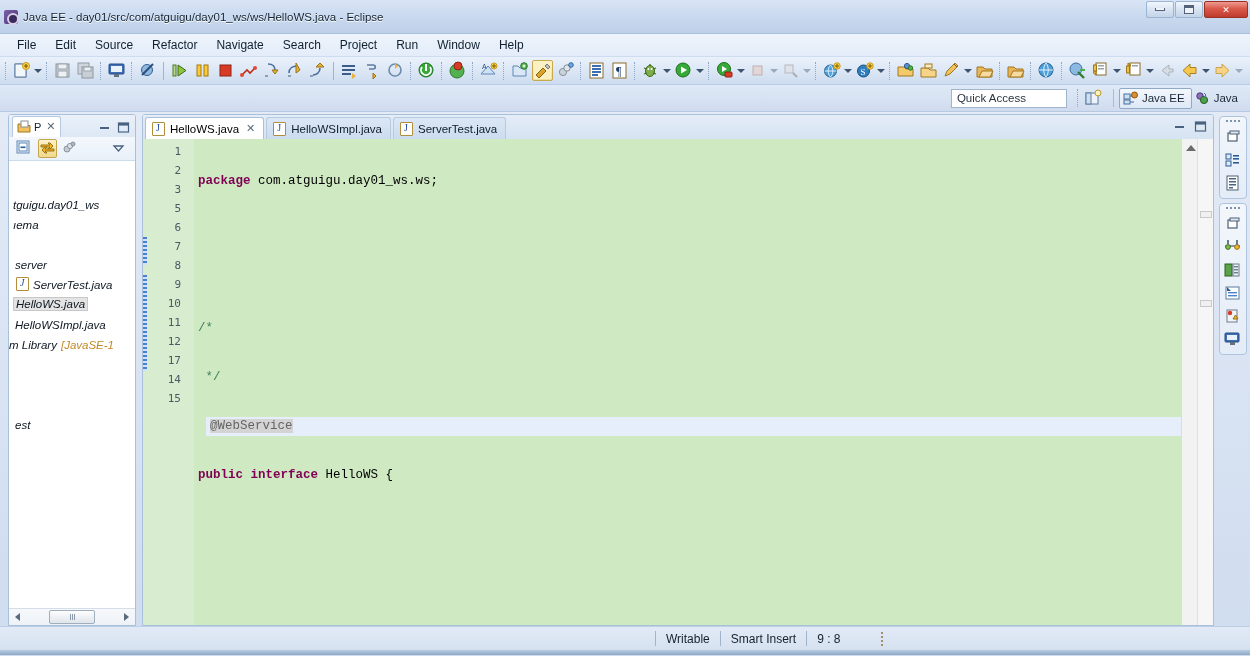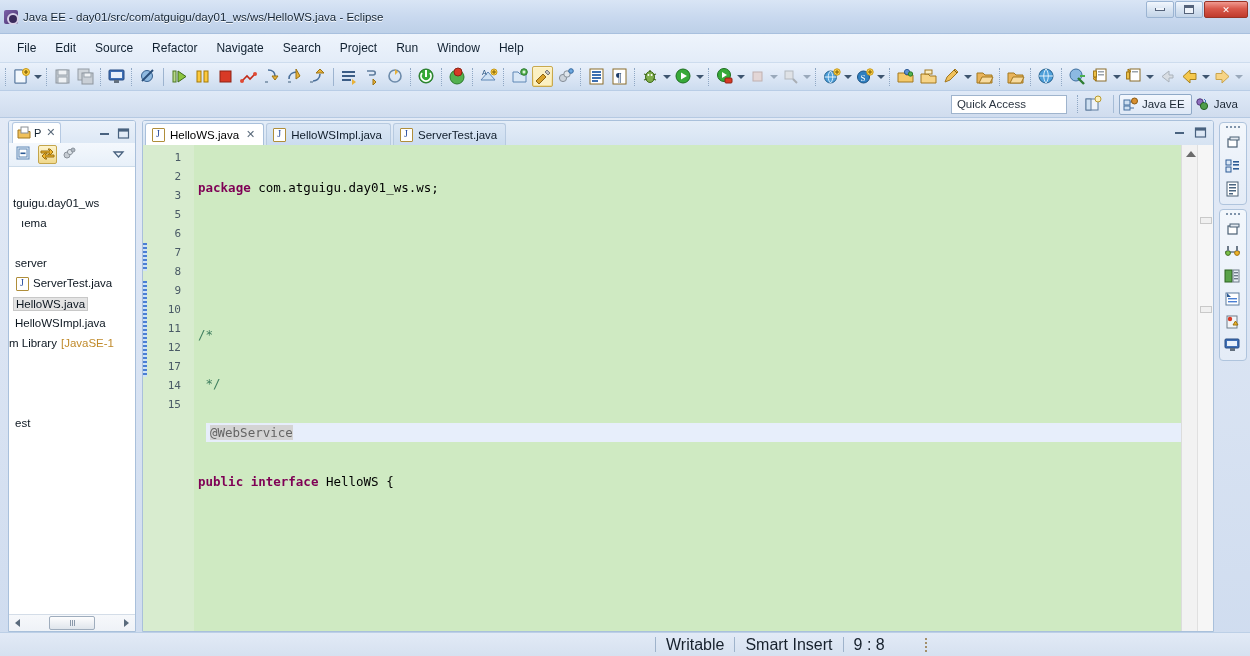--- a/index.html
+++ b/index.html
@@ -58,21 +58,21 @@
   }
   .winbtn.close {
     background: linear-gradient(180deg,#f09a90 0%,#d9594b 45%,#bf3a2c 100%);
     border-color: #9a3326; color: #fff; width: 44px;
   }
   .winbtn .gl-min { width: 10px; height: 3px; border: 1px solid #55637a; border-top: none; background: #eef3fa;}
   .winbtn .gl-max { width: 10px; height: 9px; border: 1px solid #55637a; border-top-width: 3px; background: #eef3fa;}
 
   
   #menubar {
-    height: 29px;
+    height: 23px;
     background: linear-gradient(180deg,#eef4fc 0%,#e3ecf8 100%);
     display: flex; align-items: center;
     padding-left: 8px;
     border-bottom: 1px solid #cddcee;
   }
   #menubar .mi {
     font-size: 12px; color: #102030;
     padding: 2px 9px; margin-right: 1px;
     white-space: nowrap;
   }
@@ -200,23 +200,24 @@
   #pkg-tree {
     flex: 1;
     background: #fff;
     position: relative;
     overflow: hidden;
     font-size: 11.5px;
     color: #0c1620;
     padding-top: 6px;
   }
   .trow {
-    height: 20px; display: flex; align-items: flex-start;
+    height: 20px; display: flex; align-items: flex-end;
     padding-left: 6px; gap: 4px;
     white-space: nowrap;
+    font-style: italic;
   }
   .trow .lbl { font-size: 11.5px; color: #0c1620; }
   .trow.sel .lbl {
     background: #e4e4e4;
     border: 1px solid #c8c8c8;
     padding: 0 2px;
   }
   .jicon {
     width: 13px; height: 14px; flex: 0 0 auto;
     background: #fff; border: 1px solid #b08e3a;
@@ -320,21 +321,21 @@
   #code {
     flex: 1;
     background: #cfeac2;
     font-family: "DejaVu Sans Mono", monospace;
     font-size: 12.5px;
     padding-top: 3px;
     position: relative;
     overflow: hidden;
     white-space: pre;
   }
-  #code .ln { height: 19px; line-height: 19px; padding-left: 4px; }
+  #code .ln { height: 19px; line-height: 19px; padding-left: 4px; font-family: Liberation Mono, monospace; }
   #code .ln.current { background: #e7eefb; margin-left: 12px; }
   .k { color: #7f0055; font-weight: bold; }
   .c { color: #3f7f5f; }
   .a { color: #646464; }
   .hl { background: #d4d4d4; }
   .ghost {
     display: inline-block; width: 9px; height: 11px;
     border: 1px solid #9aa6b3; vertical-align: -1px;
     background: #e6f2de;
   }
@@ -379,21 +380,21 @@
   .fvdots { display: flex; gap: 2px; margin-bottom: 2px; }
   .fvdots i { width: 2px; height: 2px; background: #7f93aa; display: block; }
   .fvicon { width: 19px; height: 18px; position: relative; }
 
   
   #statusbar {
     height: 24px;
     background: linear-gradient(180deg,#e2eaf6 0%,#d6e1f0 100%);
     border-top: 1px solid #bccfe6;
     display: flex; align-items: center;
-    font-size: 16px; color: #16202c;
+    font-size: 12px; color: #16202c;
   }
   .st-sep { width: 1px; height: 15px; background: #9fb3cb; margin: 0 0; flex: 0 0 auto; }
   .st-cell { padding: 0 10px; white-space: nowrap; }
   .st-grip {
     width: 10px; height: 16px; margin-left: 26px;
     display:flex; flex-direction: column; justify-content: center; gap:2px; align-items:center;
   }
   .st-grip i { width: 2px; height: 2px; background: #a38f6a; display:block; }
 
   #bottomedge {
@@ -829,21 +830,21 @@
           <svg width="17" height="17" viewBox="0 0 17 17">
               <path d="M4 7h9l-4.5 5z" fill="none" stroke="#49627f" stroke-width="1.3"></path>
             </svg>
         </div>
       </div>
       <div id="pkg-tree">
         <div class="trow" style="height:24px"></div>
         <div class="trow" style="padding-left:4px">
           <span class="lbl">tguigu.day01_ws</span>
         </div>
-        <div class="trow" style="padding-left:12px">
+        <div class="trow" style="padding-left:4px">
           <span class="lbl">ıema</span>
         </div>
         <div class="trow"></div>
         <div class="trow" style="padding-left:6px">
           <span class="lbl">server</span>
         </div>
         <div class="trow" style="padding-left:7px">
           <span class="jicon"></span>
           <span class="lbl">ServerTest.java</span>
         </div>

